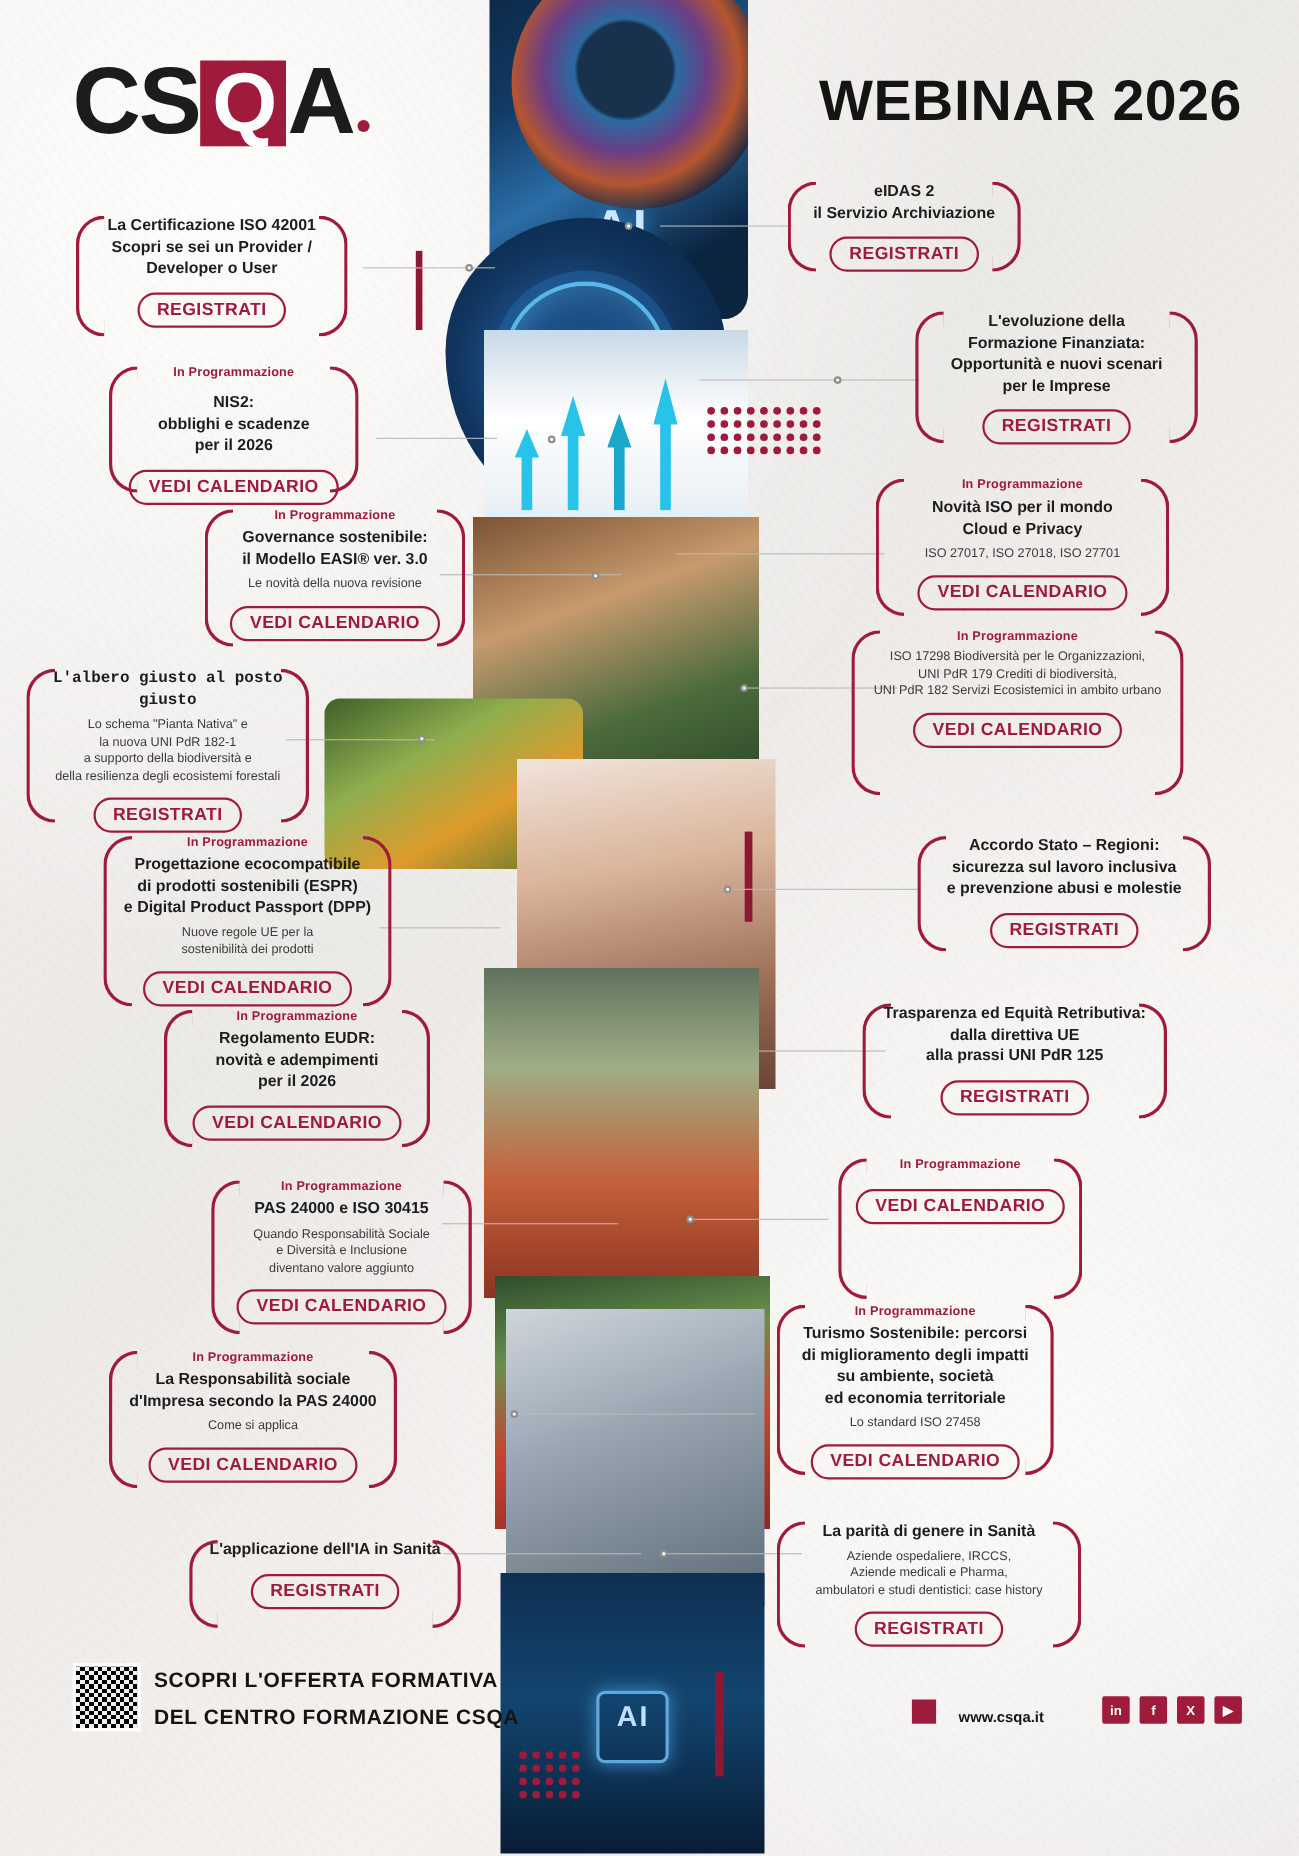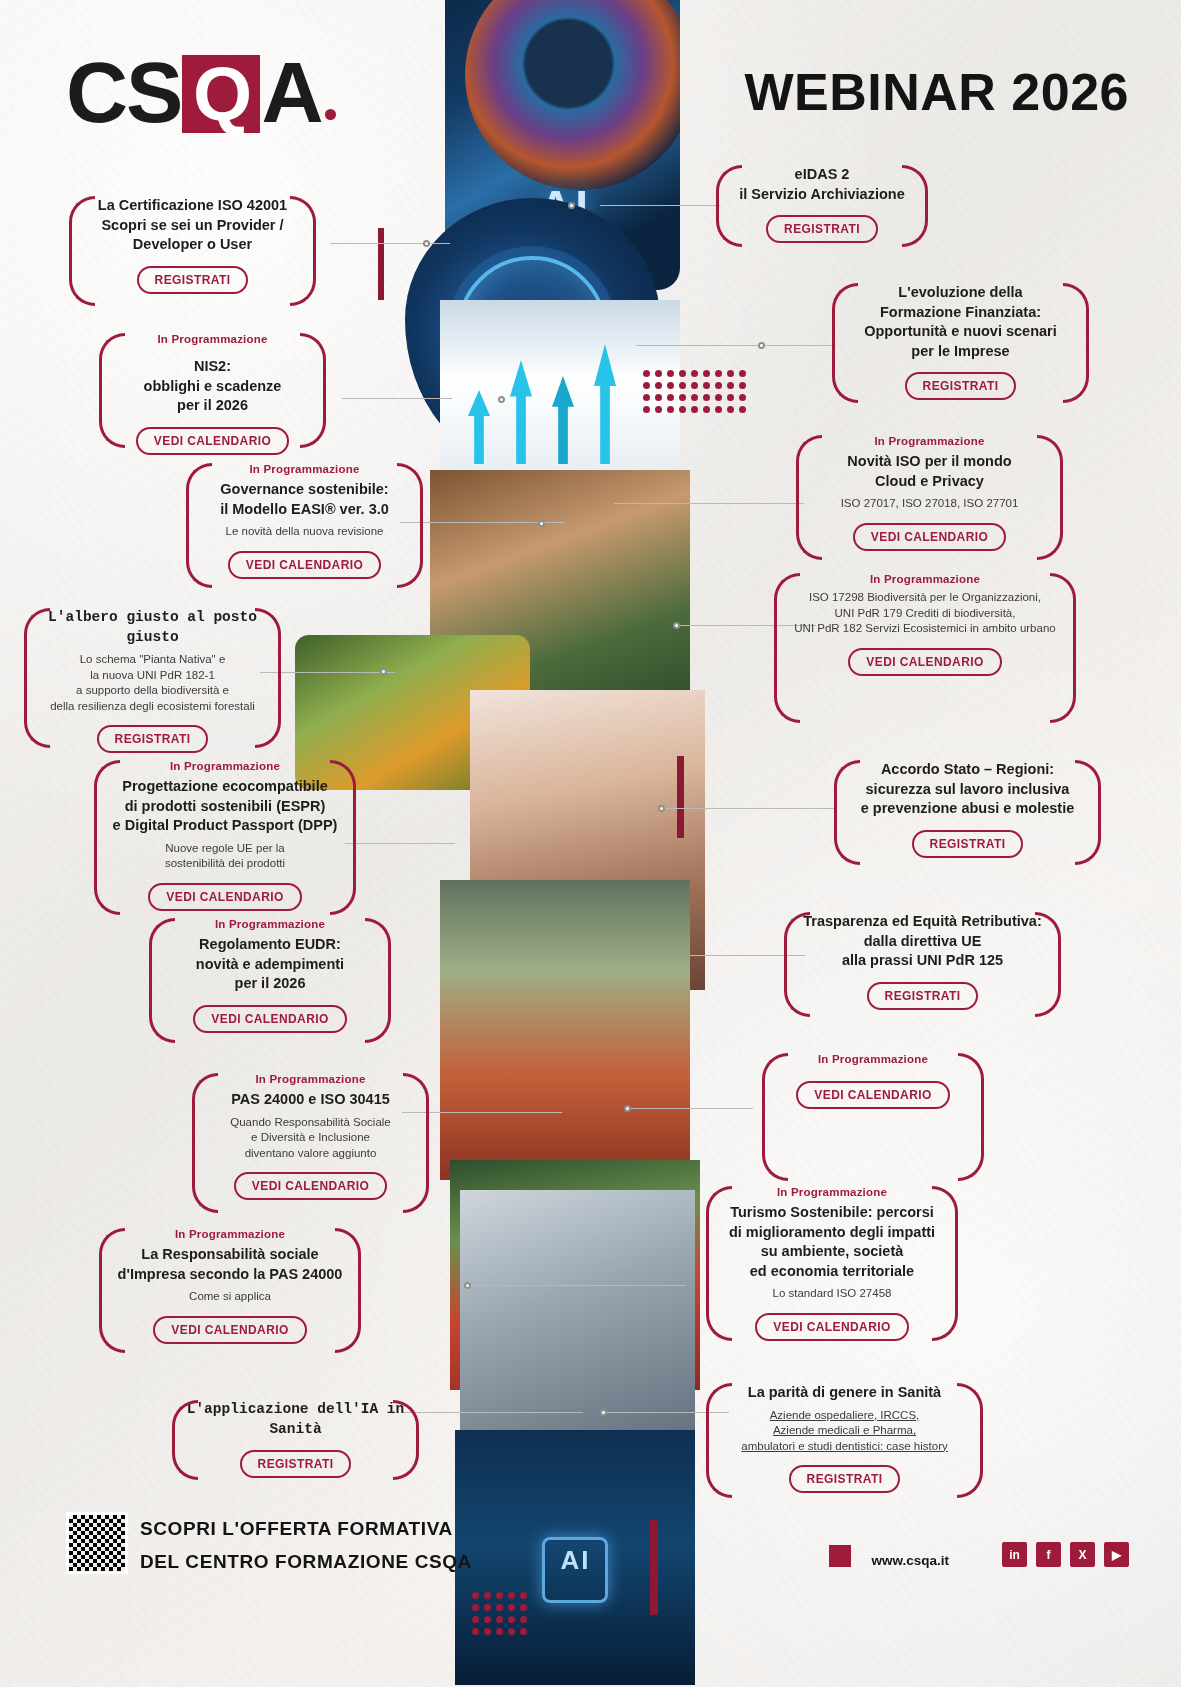--- a/index.html
+++ b/index.html
@@ -119,21 +119,21 @@
   .title {
     font-size:14.5px; font-weight:bold; line-height:1.35; color:#1d1d1b;
   }
   .sub {
     font-size:11.5px; line-height:1.35; color:#3b3b3a; margin-top:5px;
   }
   .btn {
     display:inline-block; margin-top:11px;
     border:2px solid #9e1b3c; color:#9e1b3c; background:transparent;
     border-radius:16px; padding:5px 16px;
-    font-size:12px; font-weight:bold; letter-spacing:.4px; cursor:pointer;
+    font-size:16px; font-weight:bold; letter-spacing:.4px; cursor:pointer;
   }
 
   
   .conn { position:absolute; height:1px; background:#b9b9b7; }
   .node { position:absolute; width:7px; height:7px; border-radius:50%;
      background:#fff; border:2px solid #8f8f8d; }
 
   
   .qr { position:absolute; left:66px; top:1512px; width:62px; height:62px;
      background:
@@ -433,29 +433,29 @@
 di miglioramento degli impatti
 su ambiente, società
 ed economia territoriale</div>
   <div class="sub" style="white-space:pre-line;">Lo standard ISO 27458</div>
   <div class="btn">VEDI CALENDARIO</div>
 </div>
 
 <div class="card" style="left:178px; top:1400px; width:235px; height:80px;">
   <div class="brk-l"></div>
   <div class="brk-r"></div>
-  <div class="title" style="white-space:pre-line;font-family:Liberation Mono, monospace;">L'applicazione dell'IA in Sanità</div>
+  <div class="title" style="white-space:pre-line;">L'applicazione dell'IA in Sanità</div>
   <div class="btn">REGISTRATI</div>
 </div>
 
 <div class="card" style="left:712px; top:1383px; width:265px; height:115px;">
   <div class="brk-l"></div>
   <div class="brk-r"></div>
   <div class="title" style="white-space:pre-line;">La parità di genere in Sanità</div>
-  <div class="sub" style="white-space:pre-line;text-decoration:underline;">Aziende ospedaliere, IRCCS,
+  <div class="sub" style="white-space:pre-line;">Aziende ospedaliere, IRCCS,
 Aziende medicali e Pharma,
 ambulatori e studi dentistici: case history</div>
   <div class="btn">REGISTRATI</div>
 </div>
 
 <div class="qr"></div>
 <div class="footer-text">
   <div>SCOPRI L'OFFERTA FORMATIVA</div>
   <div>DEL CENTRO FORMAZIONE CSQA</div>
 </div>

